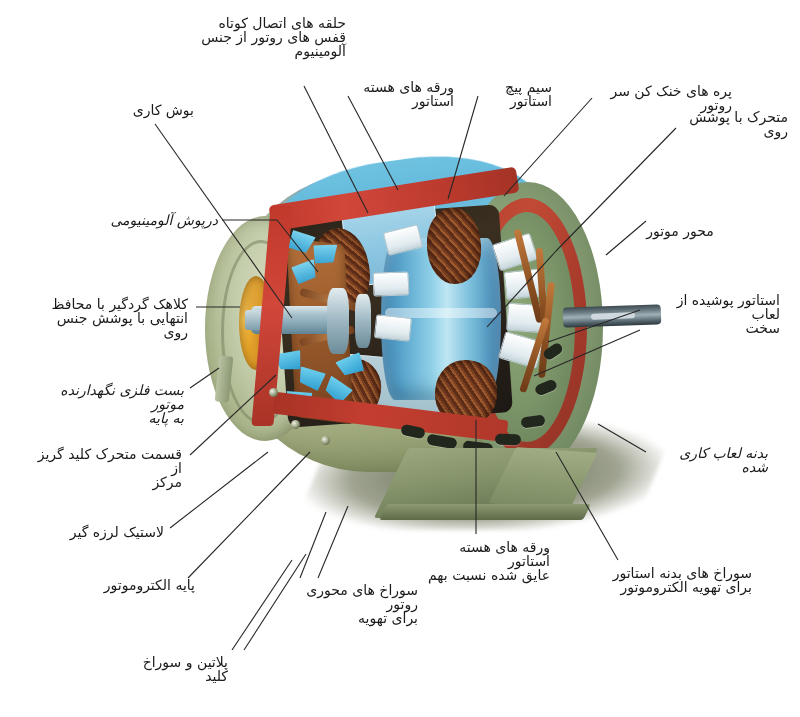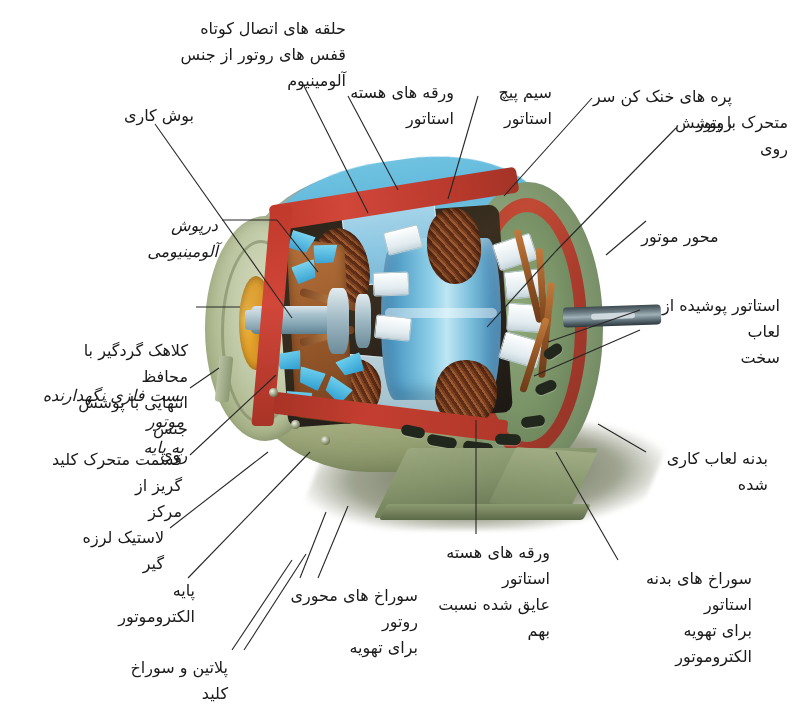--- a/index.html
+++ b/index.html
@@ -14,22 +14,22 @@
     height: 717px;
     background: #ffffff;
     overflow: hidden;
     font-family: "DejaVu Sans", "Liberation Sans", sans-serif;
   }
 
   
   .label {
     position: absolute;
     color: #1a1a1a;
-    font-size: 16px;
-    line-height: 26px;
+    font-size: 14px;
+    line-height: 14px;
     white-space: pre-line;
     direction: rtl;
     unicode-bidi: plaintext;
     letter-spacing: 0;
   }
   .label.right-anchor { text-align: right; }
 
   
   #leaders {
     position: absolute;
@@ -580,30 +580,30 @@
       <div class="label right-anchor" style="left: 178px; top: 16px; width: 168px;">حلقه های اتصال کوتاه
 قفس های روتور از جنس
 آلومینیوم</div>
       <div class="label right-anchor" style="left: 98px; top: 103px; width: 96px;">بوش کاری</div>
       <div class="label right-anchor" style="left: 330px; top: 80px; width: 124px;">ورقه های هسته استاتور</div>
       <div class="label right-anchor" style="left: 460px; top: 80px; width: 92px;">سیم پیچ استاتور</div>
       <div class="label right-anchor" style="left: 586px; top: 84px; width: 146px;">پره های خنک کن سر روتور</div>
       <div class="label right-anchor" style="left: 672px; top: 110px; width: 116px;">متحرک با پوشش روی</div>
       <div class="label right-anchor" style="left: 108px; top: 213px; width: 110px; font-style: italic;">درپوش آلومینیومی</div>
       <div class="label right-anchor" style="left: 640px; top: 224px; width: 80px; text-align: center;">محور موتور</div>
-      <div class="label right-anchor" style="left: 42px; top: 297px; width: 146px; margin-top: 41px;">کلاهک گردگیر با محافظ
+      <div class="label right-anchor" style="left: 42px; top: 297px; width: 146px;">کلاهک گردگیر با محافظ
 انتهایی با پوشش جنس
 روی</div>
       <div class="label right-anchor" style="left: 644px; top: 293px; width: 136px;">استاتور پوشیده از لعاب
 سخت</div>
       <div class="label right-anchor" style="left: 32px; top: 383px; width: 152px; font-style: italic;">بست فلزی نگهدارنده موتور
 به پایه</div>
       <div class="label right-anchor" style="left: 26px; top: 447px; width: 156px;">قسمت متحرک کلید گریز از
 مرکز</div>
-      <div class="label right-anchor" style="left: 650px; top: 446px; width: 118px;">بدنه لعاب کاری شده</div>
+      <div class="label right-anchor" style="left: 650px; top: 446px; width: 118px; font-style: italic;">بدنه لعاب کاری شده</div>
       <div class="label right-anchor" style="left: 68px; top: 525px; width: 96px;">لاستیک لرزه گیر</div>
       <div class="label right-anchor" style="left: 416px; top: 540px; width: 134px;">ورقه های هسته استاتور
 عایق شده نسبت بهم</div>
       <div class="label right-anchor" style="left: 101px; top: 578px; width: 94px;">پایه الکتروموتور</div>
       <div class="label right-anchor" style="left: 284px; top: 583px; width: 134px;">سوراخ های محوری روتور
 برای تهویه</div>
       <div class="label right-anchor" style="left: 612px; top: 566px; width: 140px;">سوراخ های بدنه استاتور
 برای تهویه الکتروموتور</div>
       <div class="label right-anchor" style="left: 118px; top: 655px; width: 110px;">پلاتین و سوراخ کلید</div>
     </div>

